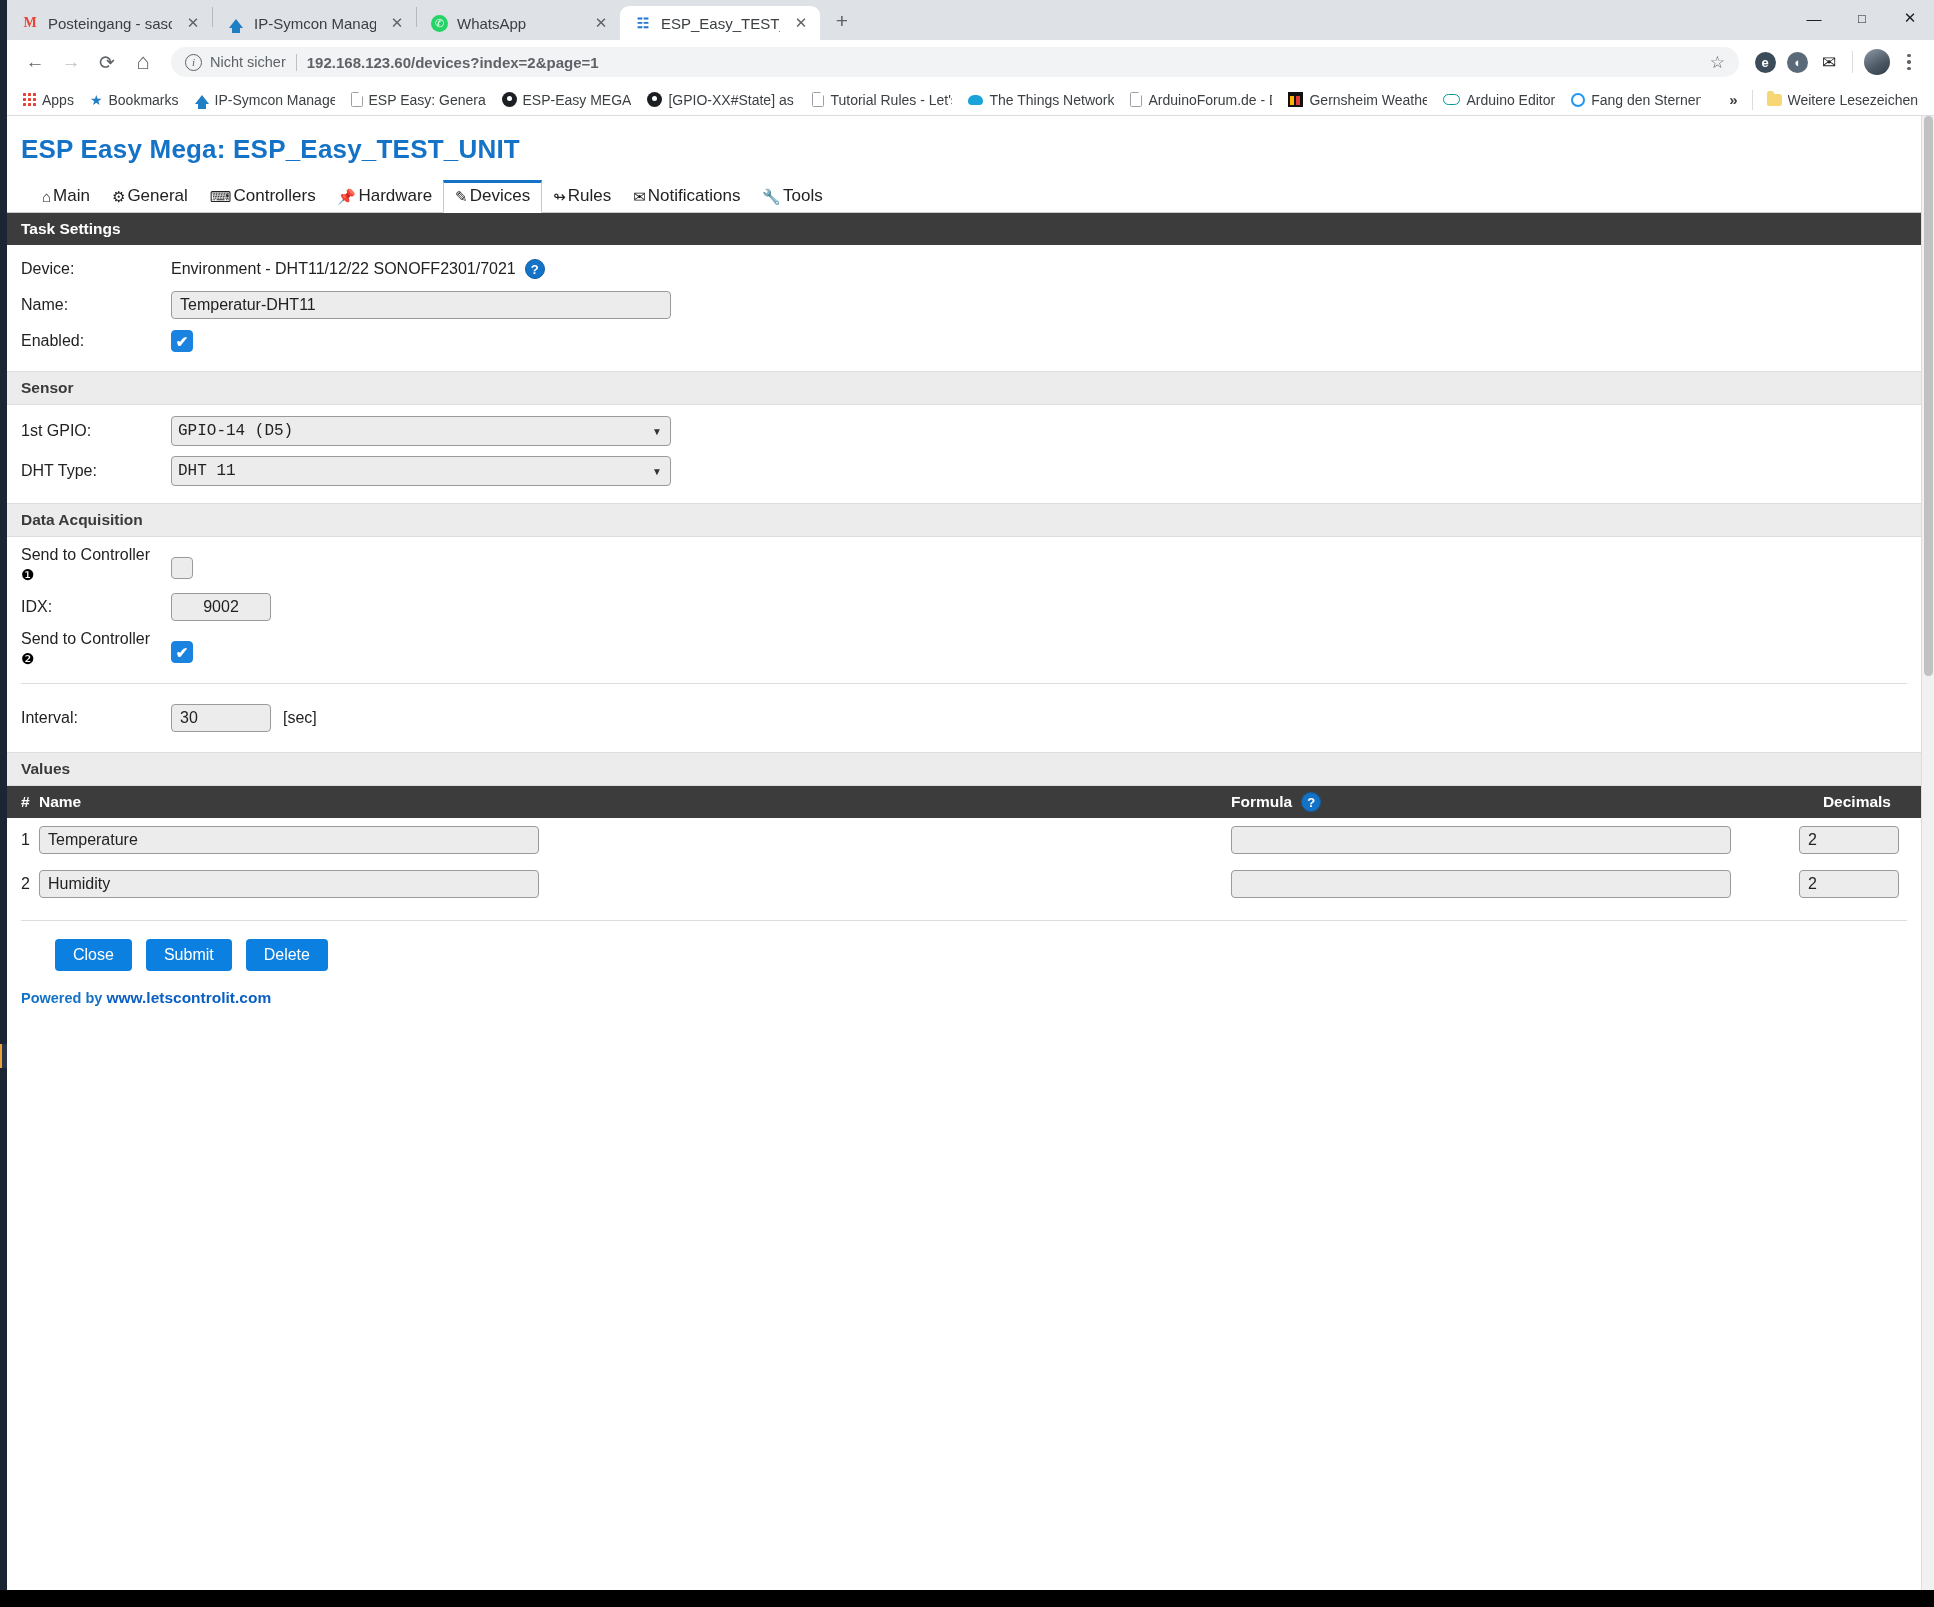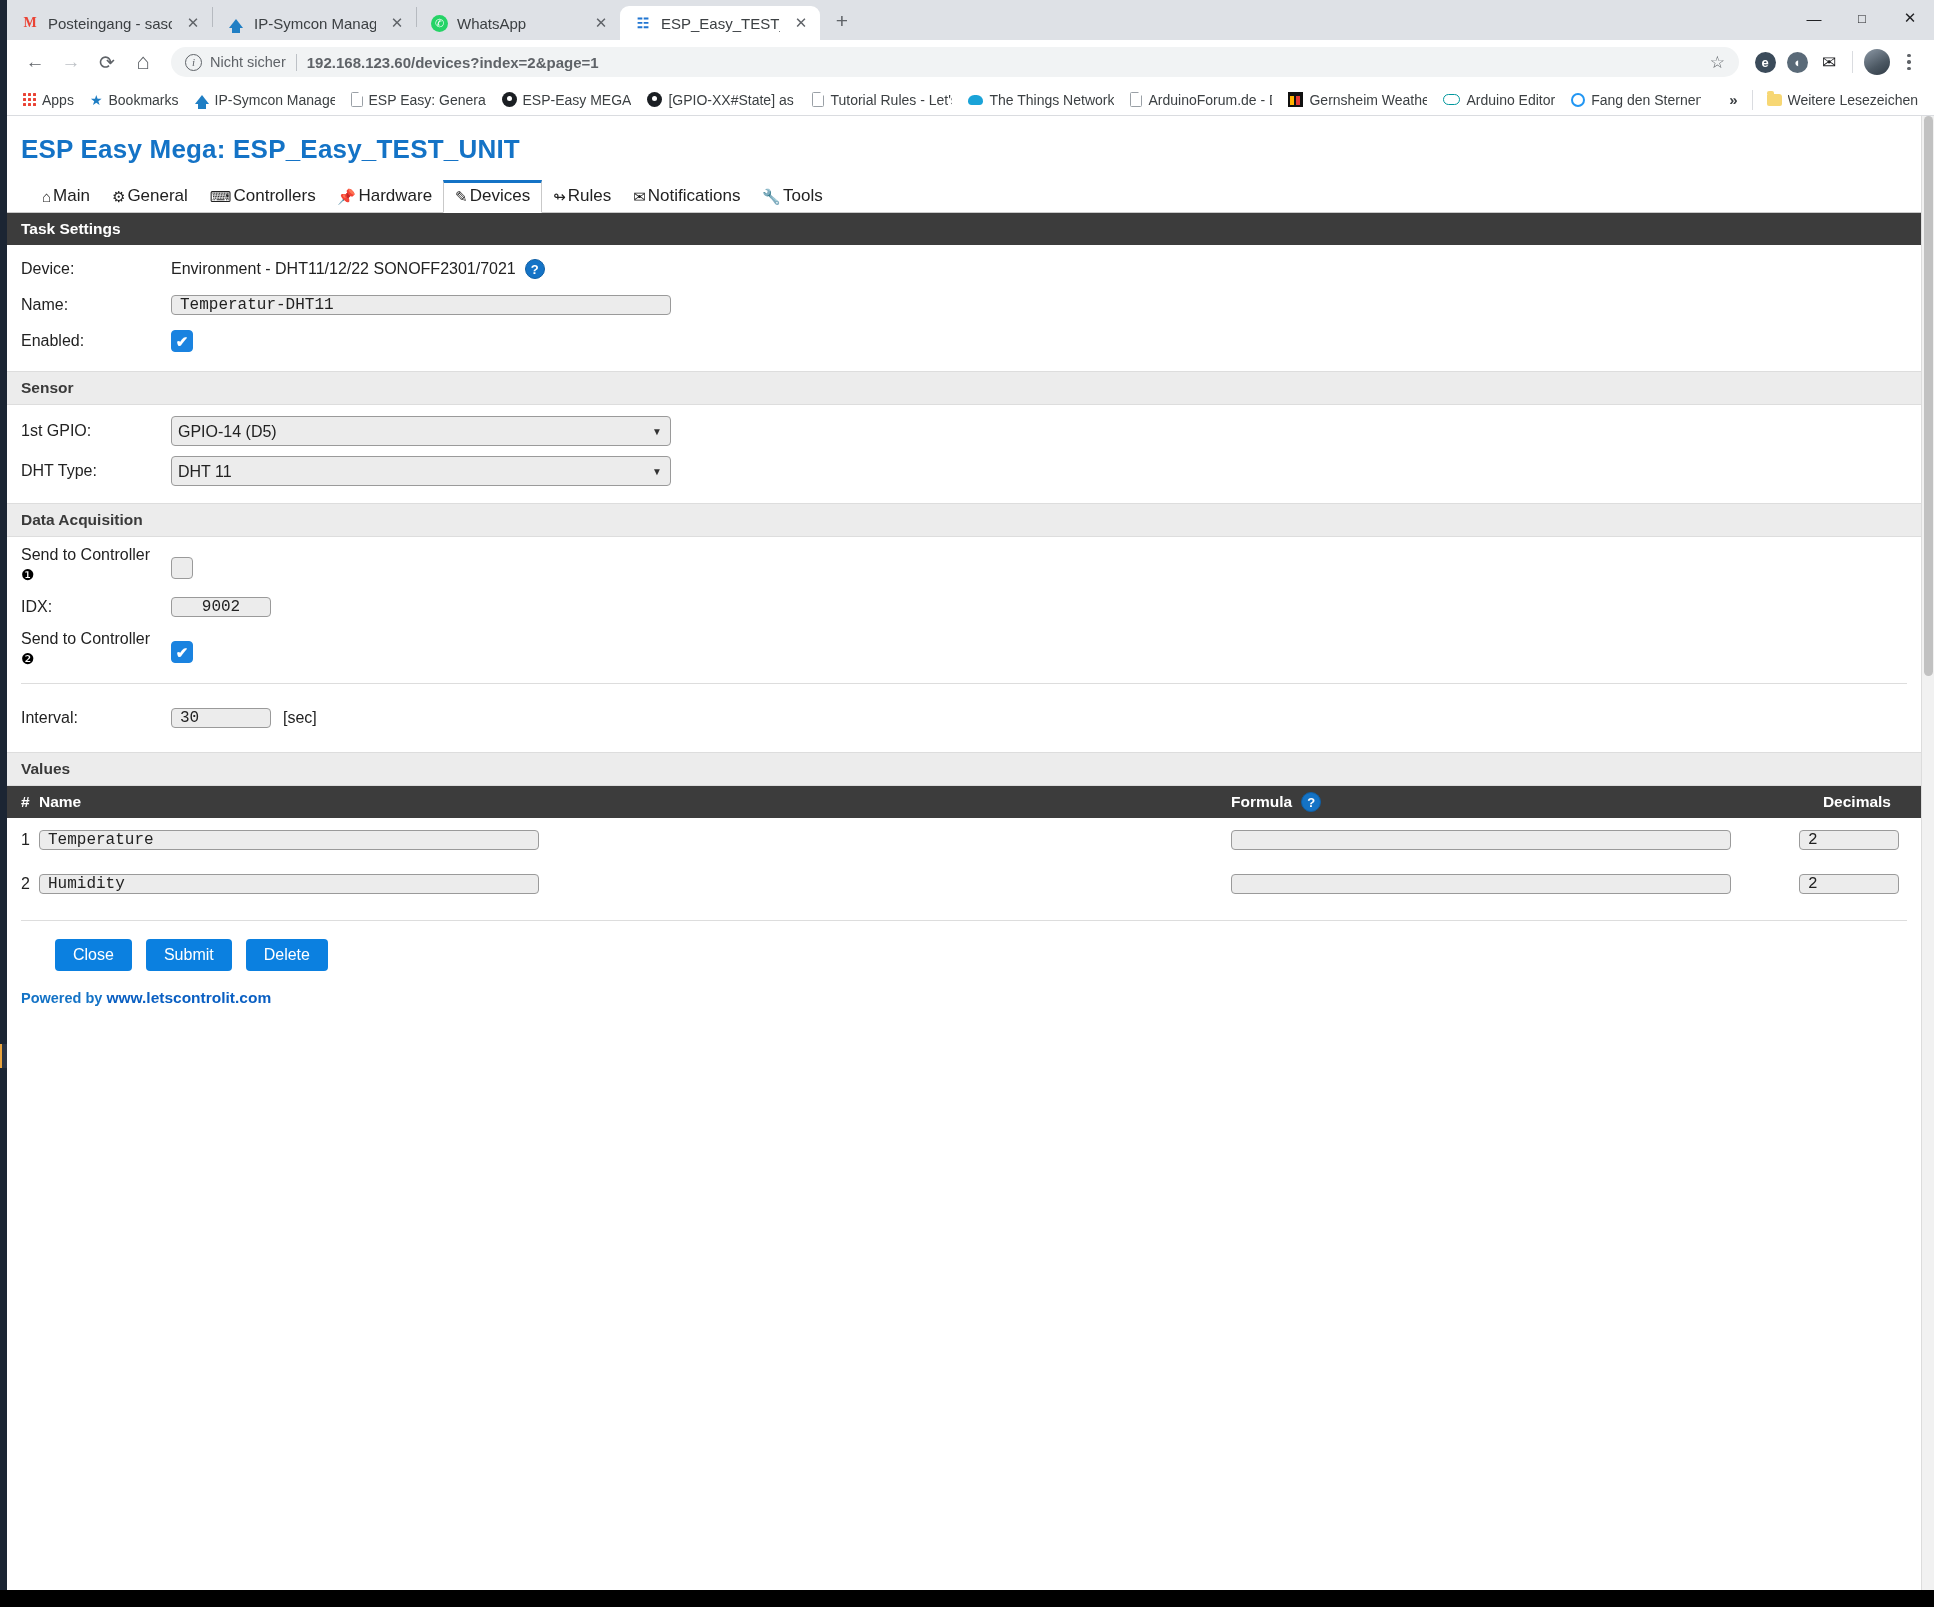--- a/index.html
+++ b/index.html
@@ -248,37 +248,37 @@
     border-top: 1px solid #ddd; border-bottom: 1px solid #ddd;
   }
 
   
   .row { display: flex; align-items: center; padding: 0 0 0 14px; min-height: 36px; }
   .lbl { width: 150px; font-size: 16px; color: #222; flex: none; }
   .lbl.two { line-height: 1.25; }
   .ctl { flex: 1 1 auto; display: flex; align-items: center; }
 
   .txt {
-    height: 20px; border: 1px solid #9a9a9a; border-radius: 4px;
+    height: 28px; border: 1px solid #9a9a9a; border-radius: 4px;
     background: #ececec; font-size: 16px; color: #222;
-    padding: 0 8px; font-family: Liberation Mono, monospace;
+    padding: 0 8px; font-family: Liberation Sans, sans-serif;
     outline: none;
   }
   .txt.name { width: 500px; }
   .txt.idx  { width: 100px; text-align: center; }
   .txt.interval { width: 100px; }
   .txt.vname { width: 500px; }
   .txt.formula { width: 500px; }
   .txt.dec { width: 100px; }
 
   select.sel {
     height: 30px; width: 500px; border: 1px solid #9a9a9a;
     border-radius: 4px; background: #ececec; font-size: 16px;
     color: #222; padding: 0 6px;
-    font-family: Liberation Sans, sans-serif;
+    font-family: Liberation Mono, monospace;
     -webkit-appearance: none; appearance: none; outline: none;
   }
   .sel-wrap { position: relative; display: inline-block; }
   .sel-arrow {
     position: absolute; right: 9px; top: 50%; transform: translateY(-50%);
     font-size: 10px; color: #333; pointer-events: none;
   }
 
   .cb {
     width: 22px; height: 22px; border-radius: 4px;

